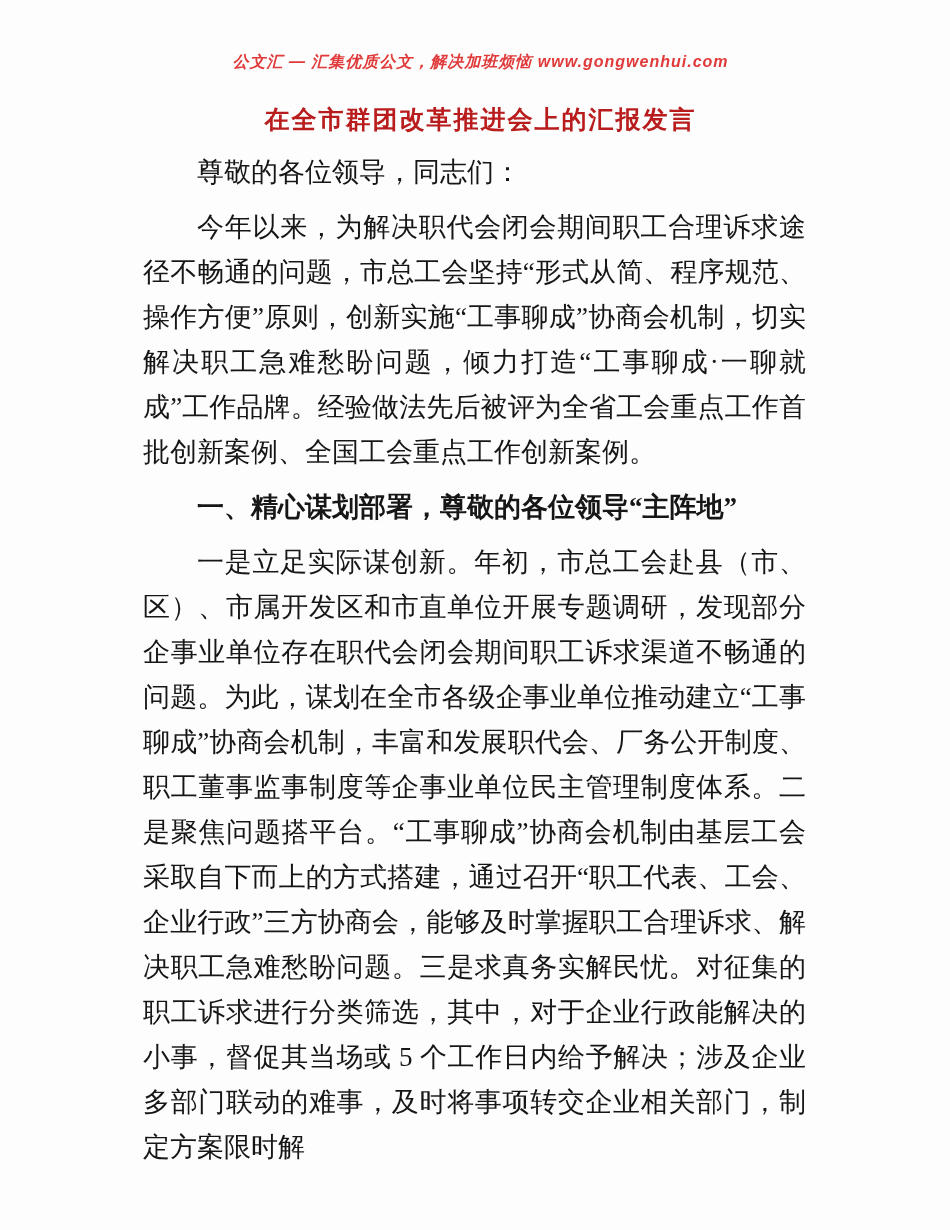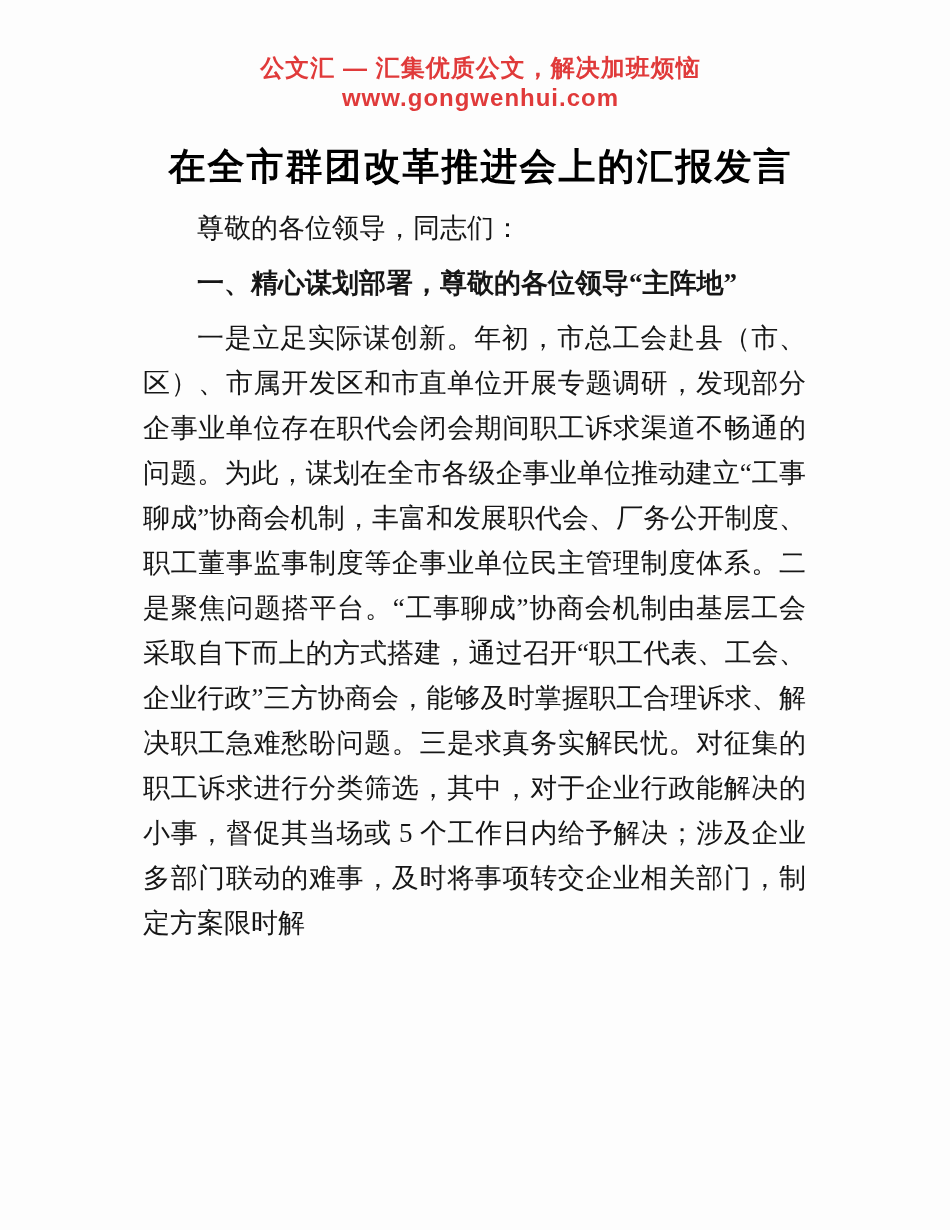--- a/index.html
+++ b/index.html
@@ -16,30 +16,31 @@
   .page {
     box-sizing: border-box;
     width: 950px;
     height: 1230px;
     padding: 48px 132px 40px 143px;
     background: #fdfdfd;
   }
   .watermark {
     text-align: center;
     color: #e03a3a;
-    font-size: 24px;
+    font-size: 16px;
     font-weight: bold;
     font-family: "Liberation Sans", "DejaVu Sans", sans-serif;
     letter-spacing: 1px;
     margin: 4px 0 16px 0;
+    font-style: italic;
   }
   .title {
     text-align: center;
-    color: #000000;
-    font-size: 37px;
+    color: #b91c1c;
+    font-size: 25px;
     font-weight: bold;
     margin: 30px 0 14px 0;
     letter-spacing: 2px;
     font-family: Liberation Serif, serif;
   }
   .body-text {
     color: #161616;
   }
   .para {
     font-size: 27px;
@@ -54,16 +55,17 @@
   }
 </style>
 </head>
 <body>
 
 <div class="page">
   <div class="watermark" style="color: rgb(224, 58, 58);">公文汇 — 汇集优质公文，解决加班烦恼 www.gongwenhui.com</div>
   <h1 class="title">在全市群团改革推进会上的汇报发言</h1>
   <div class="body-text">
       <p class="para">尊敬的各位领导，同志们：</p>
+      <p class="para">今年以来，为解决职代会闭会期间职工合理诉求途径不畅通的问题，市总工会坚持“形式从简、程序规范、操作方便”原则，创新实施“工事聊成”协商会机制，切实解决职工急难愁盼问题，倾力打造“工事聊成·一聊就成”工作品牌。经验做法先后被评为全省工会重点工作首批创新案例、全国工会重点工作创新案例。</p>
       <p class="para bold">一、精心谋划部署，尊敬的各位领导“主阵地”</p>
       <p class="para">一是立足实际谋创新。年初，市总工会赴县（市、区）、市属开发区和市直单位开展专题调研，发现部分企事业单位存在职代会闭会期间职工诉求渠道不畅通的问题。为此，谋划在全市各级企事业单位推动建立“工事聊成”协商会机制，丰富和发展职代会、厂务公开制度、职工董事监事制度等企事业单位民主管理制度体系。二是聚焦问题搭平台。“工事聊成”协商会机制由基层工会采取自下而上的方式搭建，通过召开“职工代表、工会、企业行政”三方协商会，能够及时掌握职工合理诉求、解决职工急难愁盼问题。三是求真务实解民忧。对征集的职工诉求进行分类筛选，其中，对于企业行政能解决的小事，督促其当场或 5 个工作日内给予解决；涉及企业多部门联动的难事，及时将事项转交企业相关部门，制定方案限时解</p>
     </div>
 </div>
 
 </body></html>

